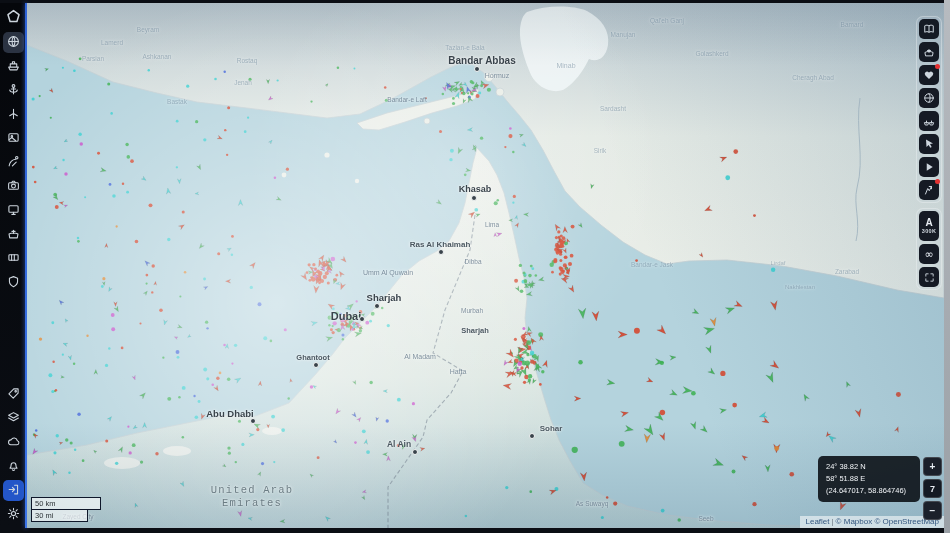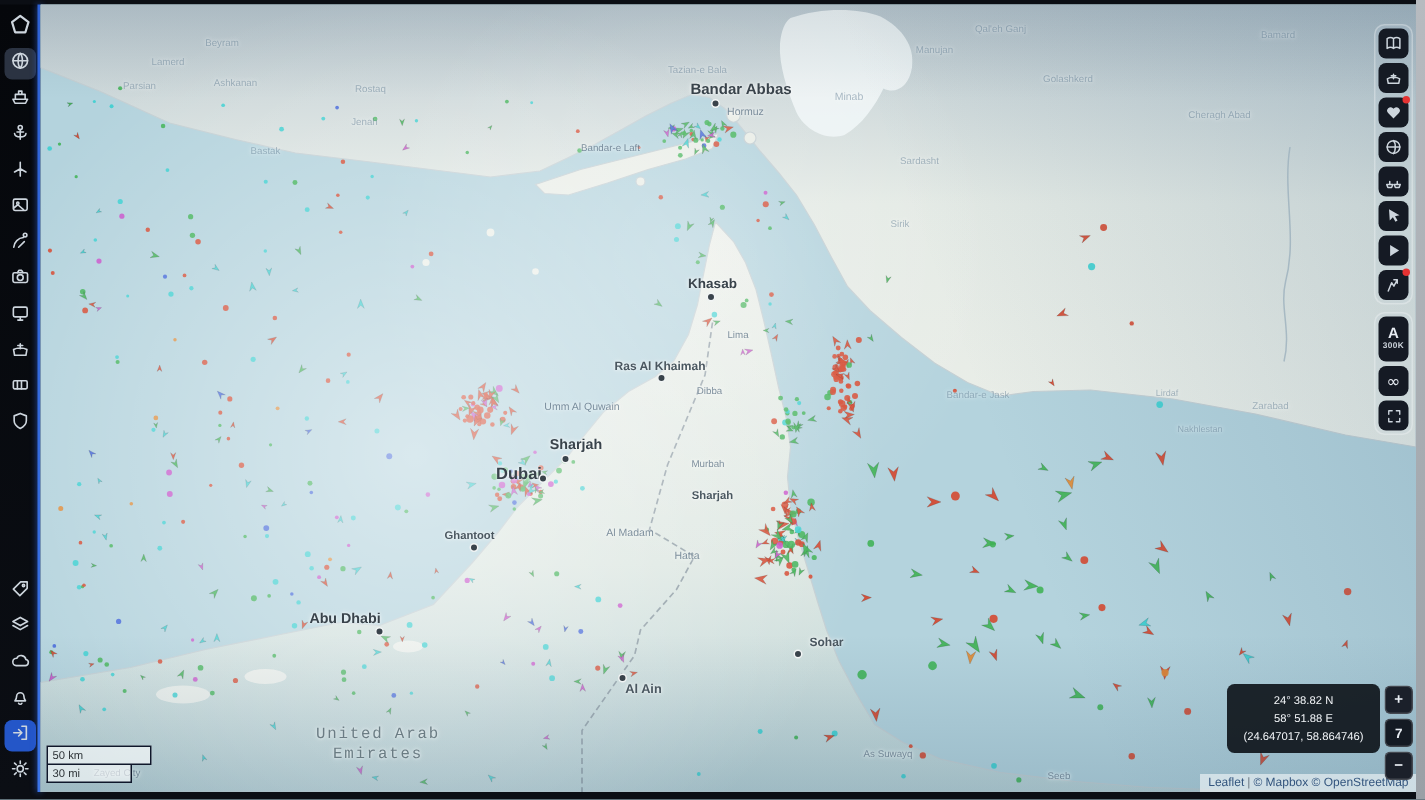--- a/index.html
+++ b/index.html
@@ -46,21 +46,21 @@
   .rail-a{font-size:10px;font-weight:700;line-height:1;color:#e8edf3;}
   .rail-count{font-size:5.5px;font-weight:700;letter-spacing:.3px;color:#cfd6de;}
   .rail-inf{font-size:11px;line-height:1;color:#e8edf3;font-family:"DejaVu Sans",sans-serif;}
 
   
   .zoomctl{position:absolute;right:2px;bottom:8px;z-index:30;display:flex;flex-direction:column;gap:3px;}
   .zoom-btn{width:17px;height:17px;background:#1b202a;border-radius:4px;color:#e8edf3;display:flex;align-items:center;justify-content:center;font-size:10px;font-weight:700;cursor:pointer;border:1px solid rgba(255,255,255,.18);}
   .zoom-level{background:#141a23;font-size:9px;}
 
   
-  .coords{position:absolute;right:24px;bottom:26px;z-index:25;background:rgba(8,12,18,.88);border-radius:5px;padding:5px 8px;text-align:center;color:#f2f5f8;font-size:7.5px;line-height:1.6;min-width:86px;}
+  .coords{position:absolute;right:24px;bottom:26px;z-index:25;background:rgba(8,12,18,.88);border-radius:5px;padding:5px 8px;text-align:left;color:#f2f5f8;font-size:7.5px;line-height:1.6;min-width:86px;}
 
   
   .scale{position:absolute;left:4px;bottom:6px;z-index:25;font-size:7.5px;color:#2e3438;}
   .scale .bar{background:rgba(255,255,255,.62);border:1px solid #0f172a;padding:0 3px;line-height:11px;height:11px;box-sizing:content-box;}
   .scale .bar.km{width:62px;}
   .scale .bar.mi{width:49px;border-top:none;}
 
   
   .attrib{position:absolute;right:0;bottom:0;z-index:24;background:rgba(255,255,255,.55);padding:1px 5px 2px;font-size:8px;color:#3c4650;}
   .attrib a{color:#33557e;text-decoration:none;cursor:pointer;}
@@ -864,42 +864,42 @@
           <path d="M0 -2.5660249192267655 L1.92 2.5660249192267655 L0 0.90 L-1.92 2.5660249192267655 Z" transform="translate(255.4 518.3) rotate(266)" fill="#3fb254" opacity="0.9" stroke="rgba(0,0,0,.22)" stroke-width="0.4"></path>
           <path d="M0 -2.7797545278444886 L2.08 2.7797545278444886 L0 0.97 L-2.08 2.7797545278444886 Z" transform="translate(213.3 510.7) rotate(167)" fill="#c750c9" opacity="0.9" stroke="rgba(0,0,0,.22)" stroke-width="0.4"></path>
           <path d="M0 -2.032721571531147 L1.52 2.032721571531147 L0 0.71 L-1.52 2.032721571531147 Z" transform="translate(336.8 495.0) rotate(149)" fill="#3fb254" opacity="0.9" stroke="rgba(0,0,0,.22)" stroke-width="0.4"></path>
           <path d="M0 -2.4822635223157703 L1.86 2.4822635223157703 L0 0.87 L-1.86 2.4822635223157703 Z" transform="translate(155.7 481.3) rotate(152)" fill="#39cfd0" opacity="0.9" stroke="rgba(0,0,0,.22)" stroke-width="0.4"></path>
         </g>
     </svg>
 
     <div class="glare"></div>
 
     <div id="map-labels">
-        <div class="map-label lk-major" style="left: 467px; top: 57px; font-size: 10px; text-align: right;">Bandar Abbas</div>
+        <div class="map-label lk-major" style="left: 455px; top: 57px; font-size: 10px; text-align: right;">Bandar Abbas</div>
         <div class="city-dot" style="left: 450px; top: 66px;"></div>
         <div class="map-label lk-faint" style="left: 470px; top: 72px; font-size: 7px;">Hormuz</div>
         <div class="map-label lk-land" style="left: 539px; top: 62px; font-size: 7px;">Minab</div>
         <div class="map-label lk-land" style="left: 438px; top: 44px; font-size: 6.5px;">Tazian-e Bala</div>
         <div class="map-label lk-faint" style="left: 380px; top: 96px; font-size: 6.5px;">Bandar-e Laft</div>
         <div class="map-label lk-major" style="left: 448px; top: 186px; font-size: 9px;">Khasab</div>
         <div class="city-dot" style="left: 447px; top: 195px;"></div>
         <div class="map-label lk-faint" style="left: 465px; top: 221px; font-size: 6.5px;">Lima</div>
         <div class="map-label lk-faint" style="left: 446px; top: 258px; font-size: 6.5px;">Dibba</div>
         <div class="map-label lk-med" style="left: 413px; top: 241px; font-size: 8px;">Ras Al Khaimah</div>
         <div class="city-dot" style="left: 414px; top: 249px;"></div>
         <div class="map-label lk-faint" style="left: 361px; top: 269px; font-size: 7px;">Umm Al Quwain</div>
         <div class="map-label lk-major" style="left: 357px; top: 294px; font-size: 9.5px;">Sharjah</div>
         <div class="city-dot" style="left: 350px; top: 303px;"></div>
         <div class="map-label lk-major" style="left: 319px; top: 313px; font-size: 11px;">Dubai</div>
         <div class="city-dot" style="left: 335px; top: 316px;"></div>
         <div class="map-label lk-med" style="left: 286px; top: 354px; font-size: 7.5px;">Ghantoot</div>
         <div class="city-dot" style="left: 289px; top: 362px;"></div>
         <div class="map-label lk-major" style="left: 203px; top: 410px; font-size: 9.5px;">Abu Dhabi</div>
         <div class="city-dot" style="left: 226px; top: 418px;"></div>
-        <div class="map-label lk-med" style="left: 402px; top: 441px; font-size: 8.5px; margin-top: 15px;">Al Ain</div>
+        <div class="map-label lk-med" style="left: 372px; top: 441px; font-size: 8.5px;">Al Ain</div>
         <div class="city-dot" style="left: 388px; top: 449px;"></div>
         <div class="map-label lk-faint" style="left: 393px; top: 353px; font-size: 7px;">Al Madam</div>
         <div class="map-label lk-faint" style="left: 431px; top: 368px; font-size: 7px;">Hatta</div>
         <div class="map-label lk-faint" style="left: 445px; top: 307px; font-size: 6.5px;">Murbah</div>
         <div class="map-label lk-med" style="left: 448px; top: 327px; font-size: 7.5px;">Sharjah</div>
         <div class="map-label lk-med" style="left: 501px; top: 425px; font-size: 8px; margin-left: 23px;">Sohar</div>
         <div class="city-dot" style="left: 505px; top: 433px;"></div>
         <div class="map-label lk-country" style="left: 225px; top: 487px; font-size: 10.5px;">United Arab</div>
         <div class="map-label lk-country" style="left: 225px; top: 500px; font-size: 10.5px;">Emirates</div>
         <div class="map-label lk-faint" style="left: 51px; top: 513px; font-size: 6.5px;">Zayed City</div>

